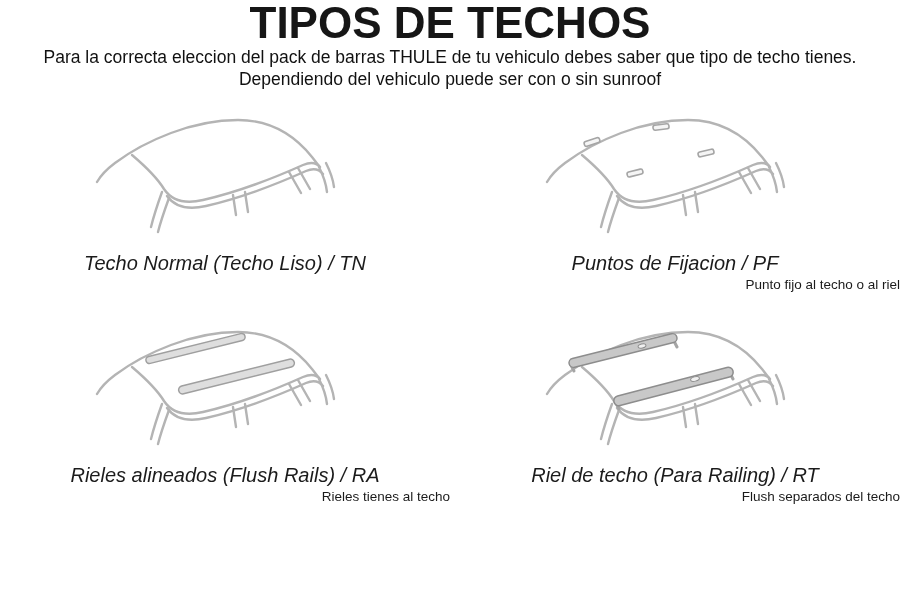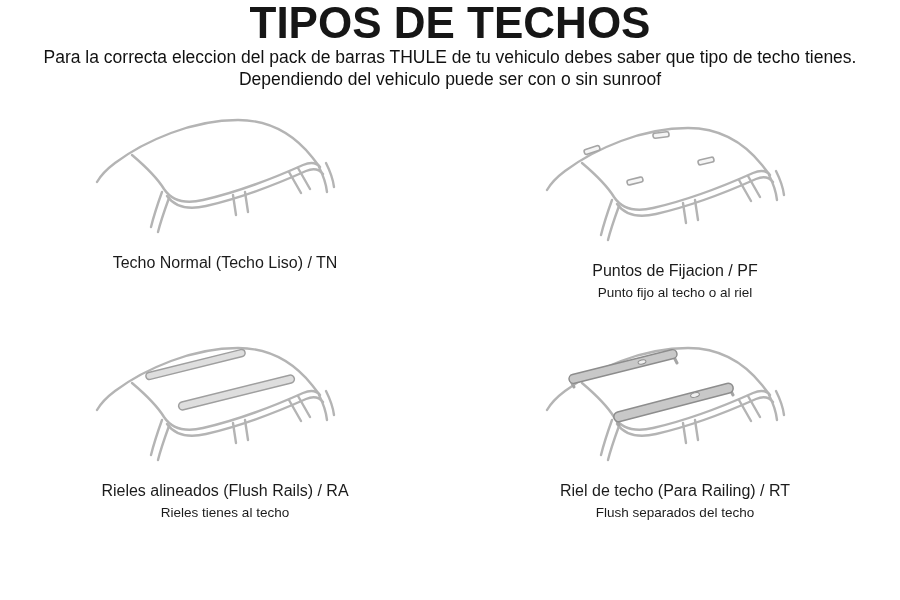--- a/index.html
+++ b/index.html
@@ -48,30 +48,32 @@
   }
   .drawing svg { display: block; width: 300px; height: 145px; }
   .outline {
     fill: none;
     stroke: #b4b4b4;
     stroke-width: 2.4;
     stroke-linecap: round;
     stroke-linejoin: round;
   }
   .roof-label {
-    font-size: 16px;
+    font-size: 20px;
     line-height: 24px;
     margin-top: 2px;
     color: #1b1b1b;
+    font-style: italic;
   }
   .roof-sublabel {
     font-size: 13.5px;
     line-height: 17px;
     margin-top: 1px;
     color: #1b1b1b;
+    text-align: right;
   }
   .roof-sublabel:empty { display: none; }
 </style>
 </head>
 <body>
 
 <div class="page-title">TIPOS DE TECHOS</div>
 
 <div class="intro">
   <div>Para la correcta eleccion del pack de barras THULE de tu vehiculo debes saber que tipo de techo tienes.</div>
@@ -97,21 +99,21 @@
           <path d="M251,59 C255,67 258,75 259,83"></path>
         </g>
       </svg>
     </div>
     <figcaption>
       <div class="roof-label">Techo Normal (Techo Liso) / TN</div>
 
     </figcaption>
   </figure>
 
-  <figure class="cell" style="margin:8px">
+  <figure class="cell" style="margin:0">
     <div class="drawing">
       <svg viewBox="0 0 300 145" xmlns="http://www.w3.org/2000/svg">
         <g class="outline">
           <path d="M22,78 C26,71 32,65 40,59 C52,50 72,38 96,29 C120,20 145,16 163,16 C197,16 221,33 237,53 L244,62"></path>
           <path d="M57,51 C70,62 81,72 89,85 C97,97 111,100 128,96 C163,88 199,74 228,61 C235,58 241,58 245,63"></path>
           <path d="M92,92 C100,103 114,106 131,102 C166,94 202,80 231,67 C238,64 244,65 248,70"></path>
           <path d="M87,88 C83,99 79,111 76,123"></path>
           <path d="M94,94 C90,105 86,116 83,128"></path>
           <path d="M158,91 C159,98 160,104 161,111"></path>
           <path d="M170,88 C171,95 172,101 173,108"></path>

